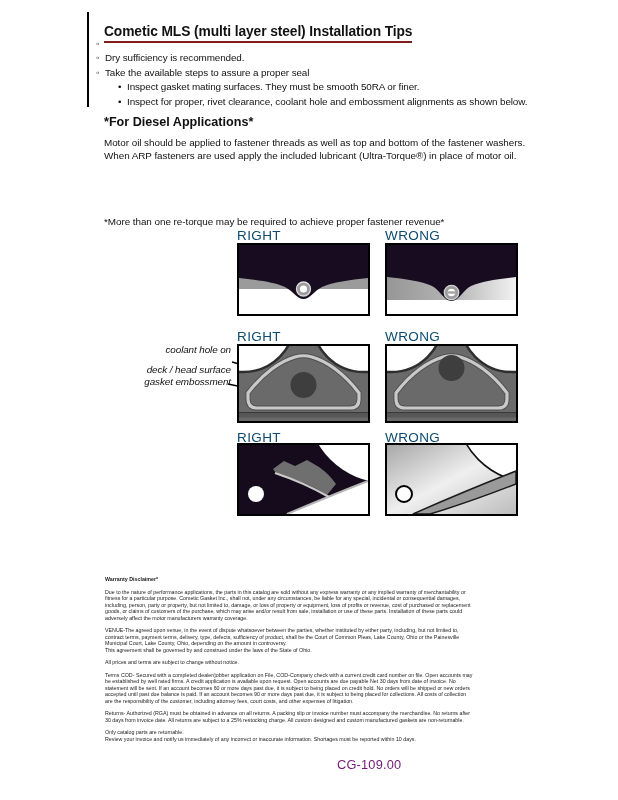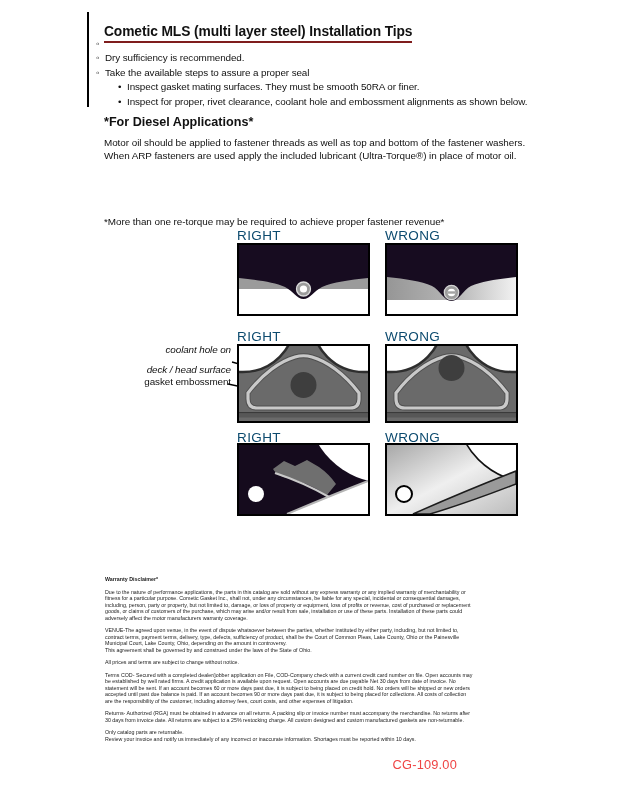--- a/index.html
+++ b/index.html
@@ -37,32 +37,32 @@
   .caption { position:absolute; font-size:10.2px; font-weight:bold; letter-spacing:-0.1px; }
   .cap1 { left:237px; top:317px; }
   .cap2 { left:237px; top:425px; width:281px; text-align:center; }
   .cap3 { left:237px; top:518px; white-space:pre-line; line-height:12.6px; }
   .lab-coolant {
     position:absolute; left:98px; top:340px; width:133px; text-align:right;
     font-size:9.9px; line-height:20px; white-space:pre-line; letter-spacing:-0.1px;font-style:italic;
   }
   .lab-emboss {
     position:absolute; left:98px; top:376px; width:133px; text-align:right;
-    font-size:9.9px; letter-spacing:-0.1px;
+    font-size:9.9px; letter-spacing:-0.1px;font-style:italic;
   }
   .leader-svg { position:absolute; left:228px; top:352px; }
 
   .disclaimer {
     position:absolute; left:105px; top:576px; width:832px;
     transform:scale(0.5); transform-origin:0 0;
     font-size:10.6px; line-height:13px; color:#222; letter-spacing:0;
   }
   .disclaimer p { margin:0 0 12px 0; white-space:pre-line; }
   .disclaimer p.head { font-weight:bold; }
-  .page-code { position:absolute; left:337px; top:757px; width:120px; text-align:right; font-size:12.8px; color:#ef4444; letter-spacing:0.2px; }
+  .page-code { position:absolute; left:337px; top:757px; width:120px; text-align:left; font-size:12.8px; color:#701a75; letter-spacing:0.2px; }
 </style>
 </head>
 <body>
 
 <div class="page">
 
   <div class="vline"></div>
 
   <h1 class="title">Cometic MLS (multi layer steel) Installation Tips</h1>
 

